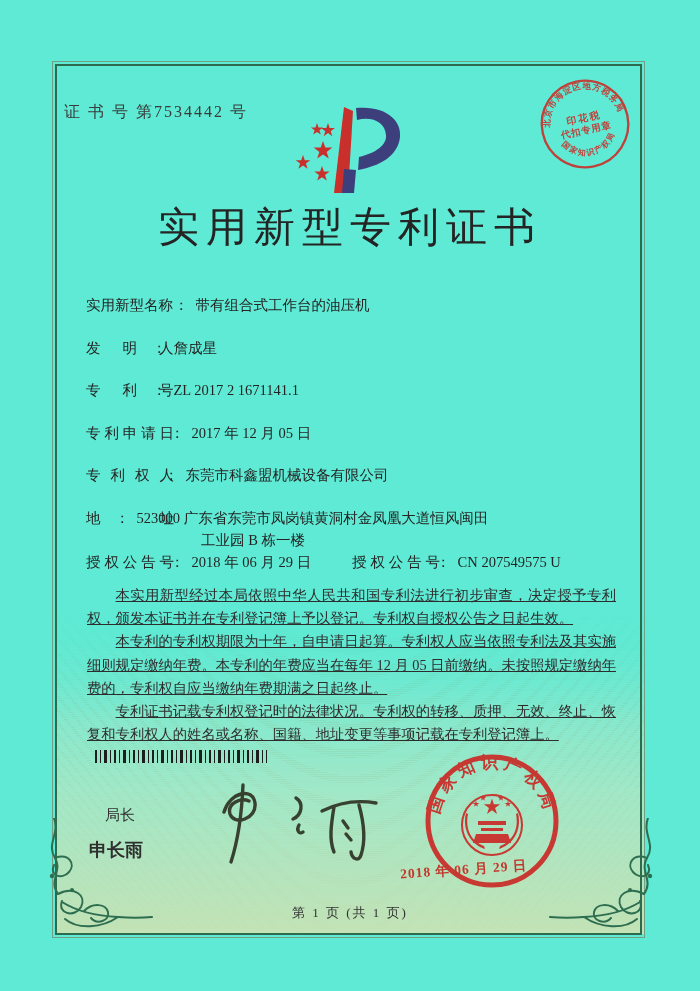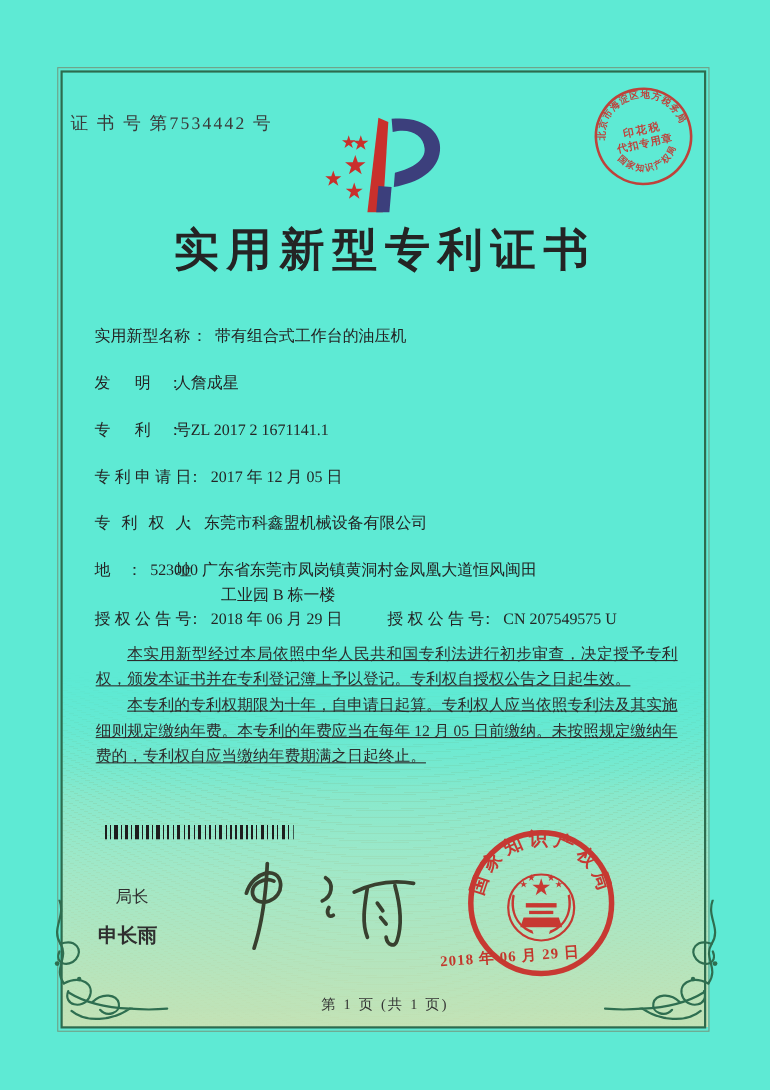--- a/index.html
+++ b/index.html
@@ -21,21 +21,21 @@
   .frame { position:absolute; left:52px; top:61px; width:591px; height:875px; border:1px solid #719e84; }
   .frame::before { content:""; position:absolute; inset:2px; border:2px solid #2d6b4e; }
 
   .flourish { position:absolute; }
   .flourish.left  { left:38px;  top:818px; }
   .flourish.right { left:548px; top:818px; transform:scaleX(-1); }
 
   .cert-no { position:absolute; left:64px; top:102px; font-size:16px; letter-spacing:2px; color:#3a3a3a; }
   .logo { position:absolute; left:288px; top:103px; }
   .title { position:absolute; left:0; top:200px; width:100%; text-align:center;
-           font-size:41px; font-weight:bold; letter-spacing:7px; color:#242424; }
+           font-size:41px; font-weight:normal; letter-spacing:7px; color:#242424; }
 
   .frow { position:absolute; left:86px; font-size:14.5px; color:#242424; white-space:nowrap; }
   .flabel { display:inline-block; width:88px; }
   .ls5 { letter-spacing:3.9px;  margin-right:-3.9px; }
   .ls4 { letter-spacing:10px;   margin-right:-10px;text-align:center; }
   .ls3 { letter-spacing:22px;   margin-right:-22px; }
   .ls2 { letter-spacing:59px;   margin-right:-59px; }
   .colon { margin-right:7px; }
   .r1 { top:296px; } .r2 { top:339px; } .r3 { top:381px; }
   .r4 { top:424px; } .r5 { top:466px; }
@@ -135,20 +135,21 @@
   <div class="frow r7">
     <span class="flabel ls5">授权公告号</span><span class="colon">：</span><span>2018 年 06 月 29 日</span>
   </div>
   <div class="grantno">
     <span class="flabel ls5">授权公告号</span><span class="colon">：</span><span>CN 207549575 U</span>
   </div>
 
   <div class="paras">
     <p>本实用新型经过本局依照中华人民共和国专利法进行初步审查，决定授予专利权，颁发本证书并在专利登记簿上予以登记。专利权自授权公告之日起生效。</p>
     <p>本专利的专利权期限为十年，自申请日起算。专利权人应当依照专利法及其实施细则规定缴纳年费。本专利的年费应当在每年 12 月 05 日前缴纳。未按照规定缴纳年费的，专利权自应当缴纳年费期满之日起终止。</p>
+    <p>专利证书记载专利权登记时的法律状况。专利权的转移、质押、无效、终止、恢复和专利权人的姓名或名称、国籍、地址变更等事项记载在专利登记簿上。</p>
   </div>
 
   <div class="barcode"></div>
 
   <div class="signer-title">局长</div>
   <div class="signer-name">申长雨</div>
 
   <svg class="signature" width="195" height="100" viewBox="0 0 195 100">
     <g fill="none" stroke="#38402f" stroke-width="3.4" stroke-linecap="round">
       <path d="M28,40 C34,20 57,15 59,31 C61,47 38,54 34,42 C31,32 44,25 53,29"></path>

